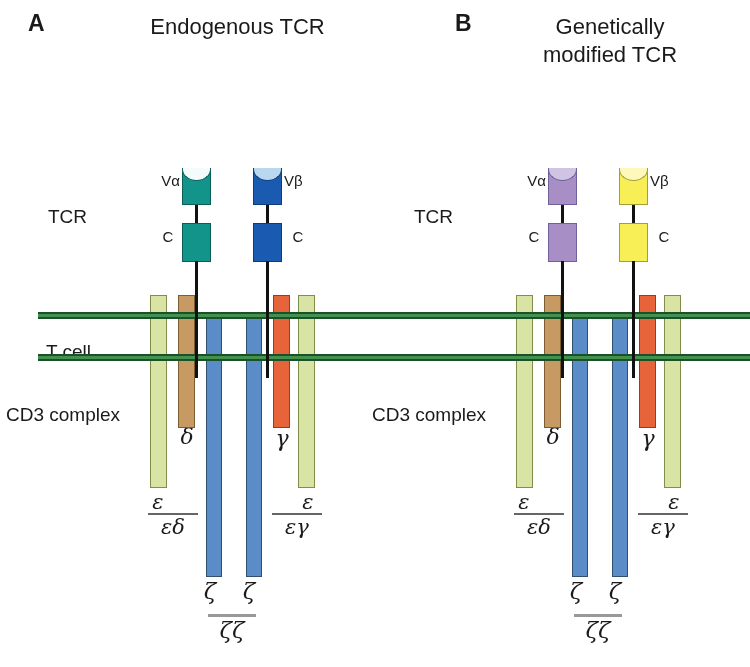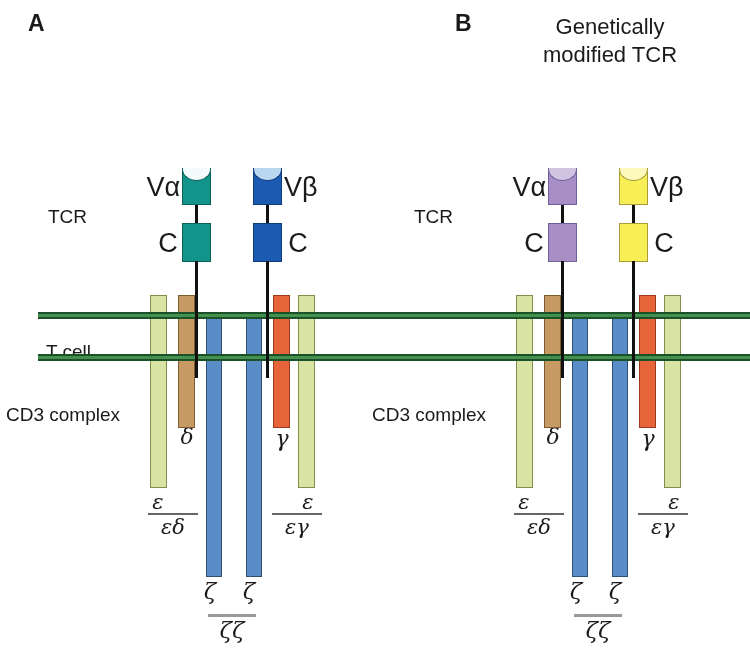--- a/index.html
+++ b/index.html
@@ -5,21 +5,21 @@
   html,body{margin:0;padding:0;background:#fff;}
   #stage{position:relative;width:750px;height:667px;background:#ffffff;overflow:hidden;
          font-family:"Liberation Sans", sans-serif;color:#1a1a1a;}
   .panel{position:absolute;top:0;width:375px;height:667px;}
   .pA{left:0;}
   .pB{left:366px;}
   .txt{position:absolute;white-space:nowrap;}
   .letter{font-size:23px;font-weight:bold;}
   .title{position:absolute;top:13px;font-size:22px;line-height:28px;text-align:center;}
   .side-label{font-size:19px;}
-  .chain-label{font-size:27px;}
+  .chain-label{font-size:15px;}
   .greek{font-family:"DejaVu Serif","Liberation Serif",serif;font-style:italic;}
   .domain{position:absolute;width:29px;box-sizing:border-box;border:1.5px solid;z-index:3;}
   .v-dom{top:168px;height:37px;}
   .c-dom{top:223px;height:39px;}
   .notch{position:absolute;top:-1px;left:-1px;right:-1px;height:13px;box-sizing:border-box;
          border:1.5px solid;border-top:none;
          border-radius:0 0 55% 55% / 0 0 100% 100%;}
   .connector{position:absolute;width:3px;height:20px;top:204px;background:#111;z-index:2;}
   .chain-line{position:absolute;width:3px;top:261px;height:117px;background:#111;z-index:4;}
   .bar{position:absolute;box-sizing:border-box;border:1.5px solid;z-index:1;}
@@ -48,20 +48,24 @@
   .pA .title{left:95px;width:285px;}
   .pB .title{left:100px;width:288px;}
 </style>
 </head>
 <body>
 
 <div id="stage">
 
   <div class="panel pA">
     <div class="txt letter">A</div>
+    <div class="title">
+      <div>Endogenous TCR</div>
+      <div></div>
+    </div>
 
     <div class="txt side-label" style="left:48px;top:206px;">TCR</div>
 
     <div class="txt chain-label rt" style="left:128px;top:172px;width:52px;">Vα</div>
     <div class="domain v-dom dom-a" style="left:182px;">
       <div class="notch"></div>
     </div>
     <div class="connector" style="left:195px;"></div>
     <div class="txt chain-label ctr" style="left:156px;top:228px;width:24px;">C</div>
     <div class="domain c-dom dom-a" style="left:182px;"></div>

